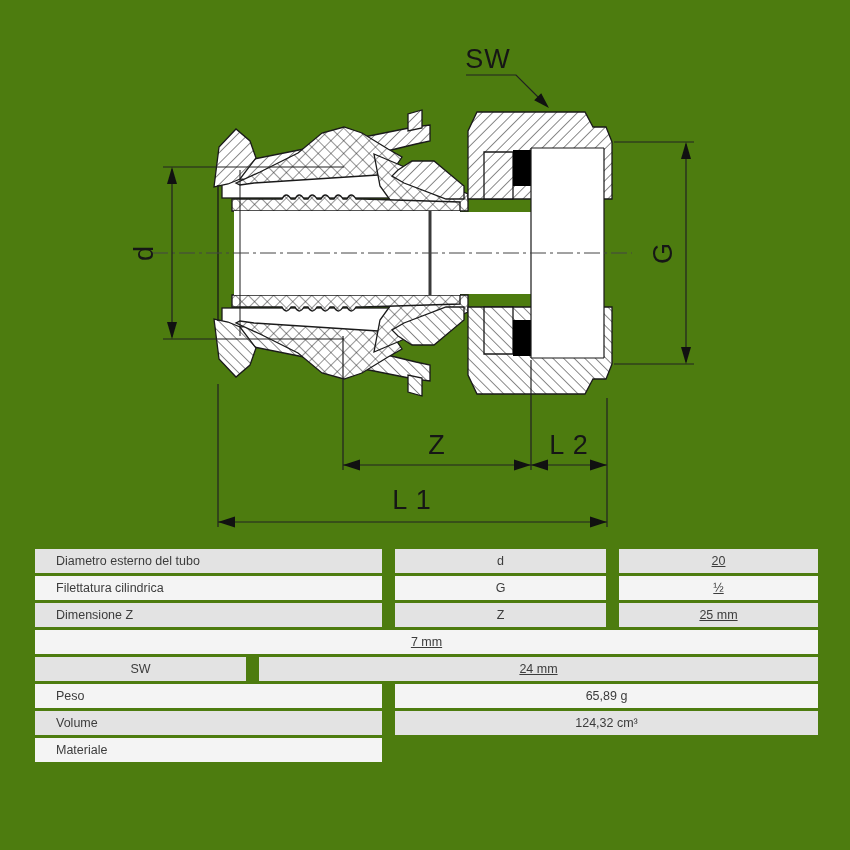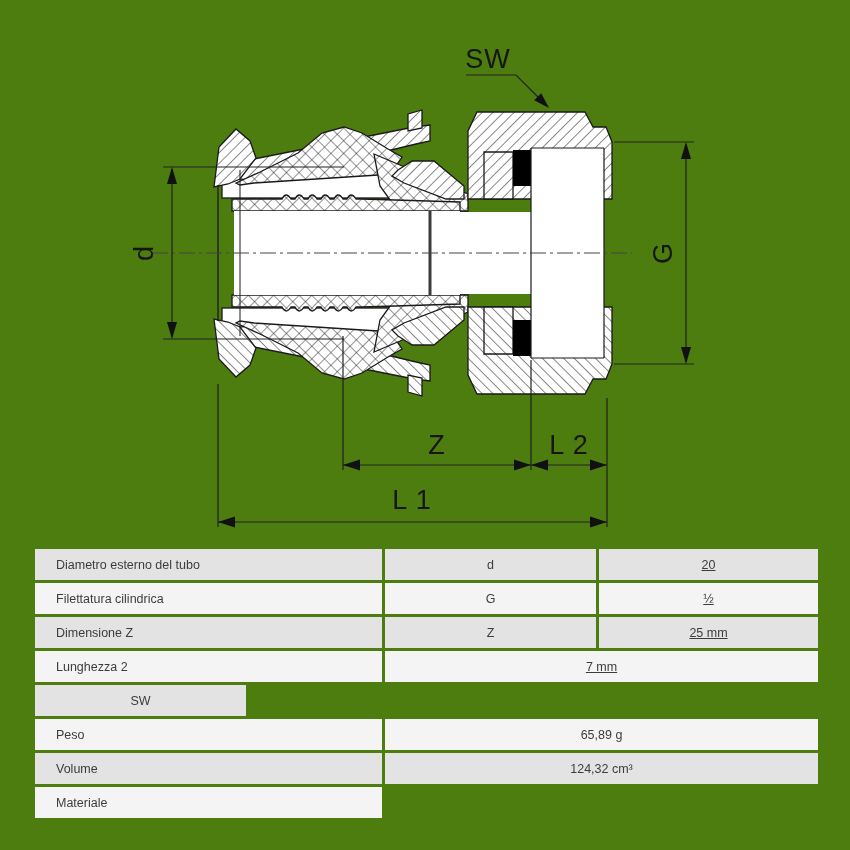--- a/index.html
+++ b/index.html
@@ -3,21 +3,21 @@
 <meta charset="utf-8">
 <style>
   html,body{margin:0;padding:0;background:#ffffff;}
   body{width:850px;height:850px;position:relative;font-family:"Liberation Sans",sans-serif;}
   .canvas{position:absolute;inset:0;background:#4d7c0f;}
   svg.drawing{position:absolute;left:0;top:0;}
   svg text{font-family:"Liberation Sans",sans-serif;fill:#161616;}
   .dim-label{font-size:27px;letter-spacing:1px;}
 
   .spec-table{position:absolute;left:35px;top:549px;width:783px;}
-  .trow{display:flex;gap:3px;margin-bottom:3px;height:31px;}
+  .trow{display:flex;gap:13px;margin-bottom:3px;height:24px;}
   .trow:nth-child(odd) .cell{background:#e3e3e3;}
   .trow:nth-child(even) .cell{background:#f4f4f4;}
   .cell{display:flex;align-items:center;font-size:12.5px;color:#3c3c3c;}
   .c1{width:347px;padding-left:21px;box-sizing:border-box;justify-content:flex-start;}
   .c2{width:211px;justify-content:center;}
   .c3{flex:1;justify-content:center;text-decoration:underline;}
   .cmerge{flex:1;justify-content:center;}
 </style>
 </head>
 <body>
@@ -116,25 +116,25 @@
       <div class="cell c1">Filettatura cilindrica</div>
       <div class="cell c2">G</div>
       <div class="cell c3">½</div>
     </div>
     <div class="trow">
       <div class="cell c1">Dimensione Z</div>
       <div class="cell c2">Z</div>
       <div class="cell c3">25 mm</div>
     </div>
     <div class="trow">
-      <div class="cell c1">Lunghezza 2</div>
       <div class="cell c3">7 mm</div>
     </div>
     <div class="trow">
       <div class="cell c2">SW</div>
+      <div class="cell c3">24 mm</div>
     </div>
     <div class="trow">
       <div class="cell c1">Peso</div>
       <div class="cell cmerge">65,89 g</div>
     </div>
     <div class="trow">
       <div class="cell c1">Volume</div>
       <div class="cell cmerge">124,32 cm³</div>
     </div>
     <div class="trow">

